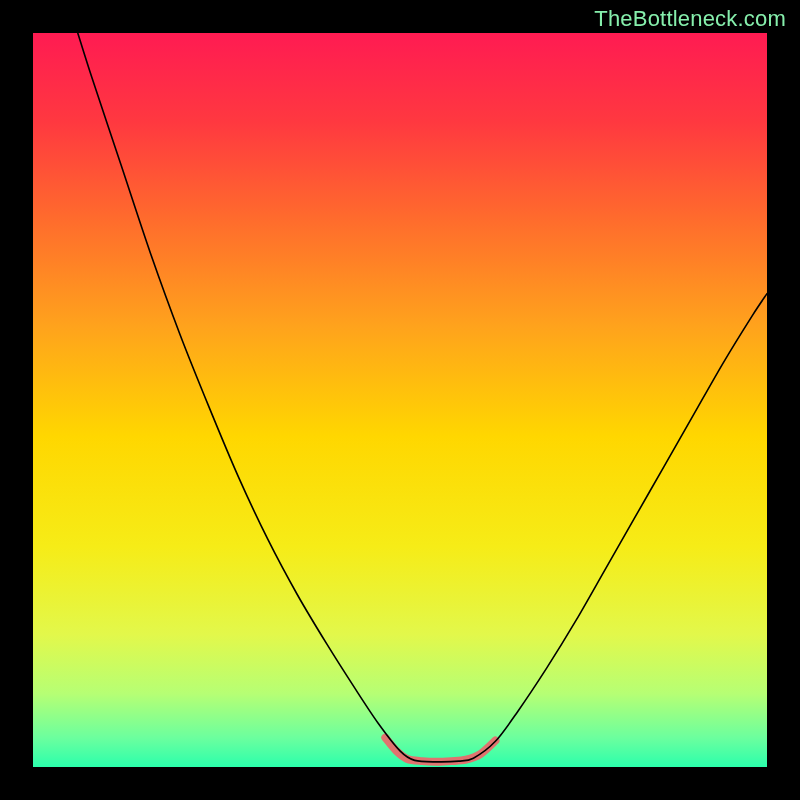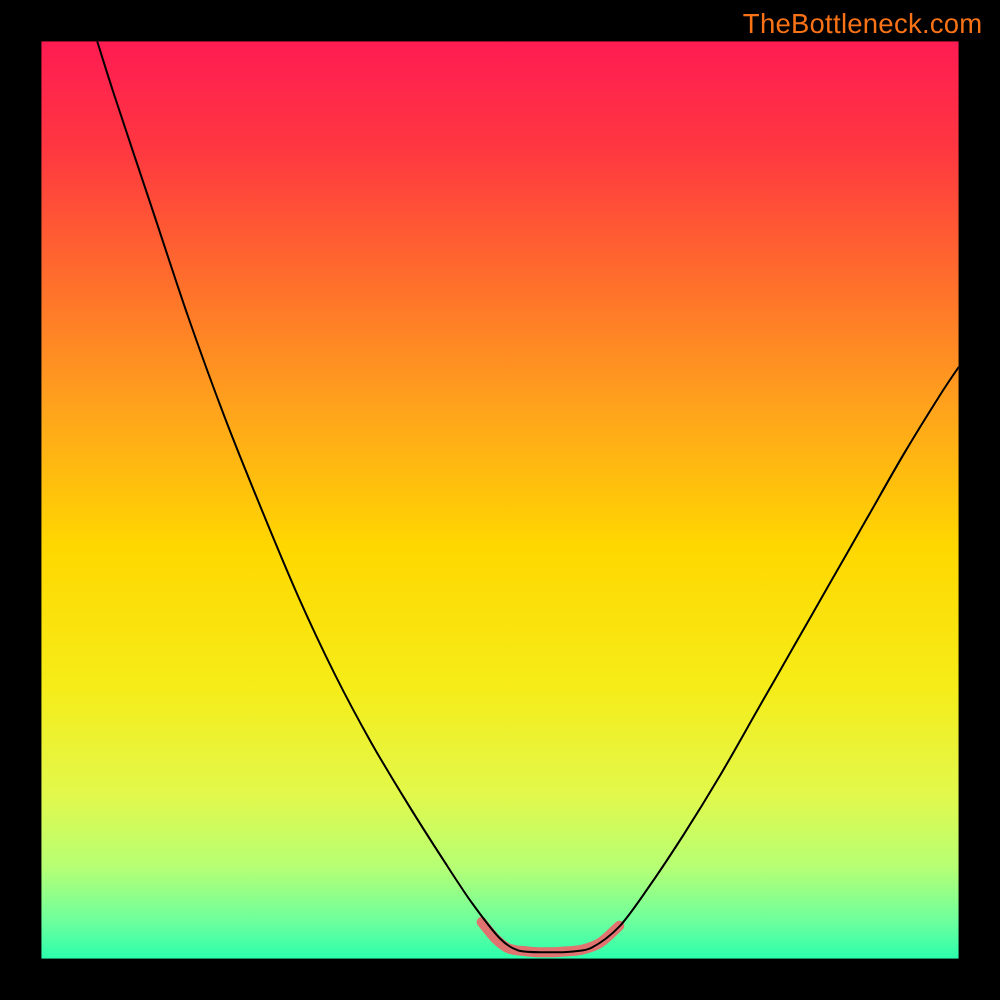--- a/index.html
+++ b/index.html
@@ -16,21 +16,21 @@
     width: 800px;
     height: 800px;
     background: #000000;
   }
   .attribution {
     position: absolute;
     top: 6px;
     right: 14px;
     font-size: 22px;
     font-weight: 500;
-    color: #f97316;
+    color: #86efac;
     letter-spacing: 0.2px;
   }
   .plot {
     position: absolute;
     left: 33px;
     top: 33px;
     width: 734px;
     height: 734px;
   }
   svg {

